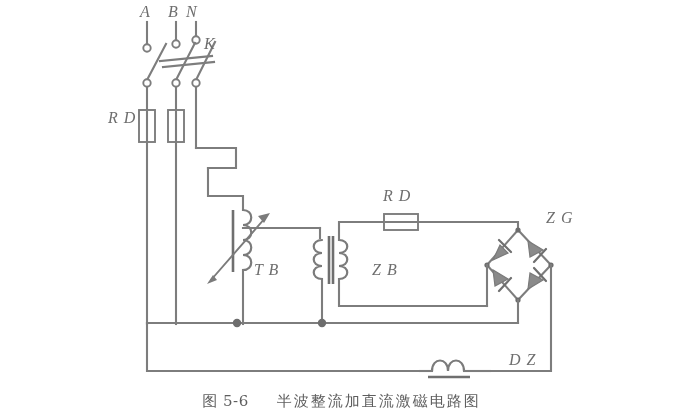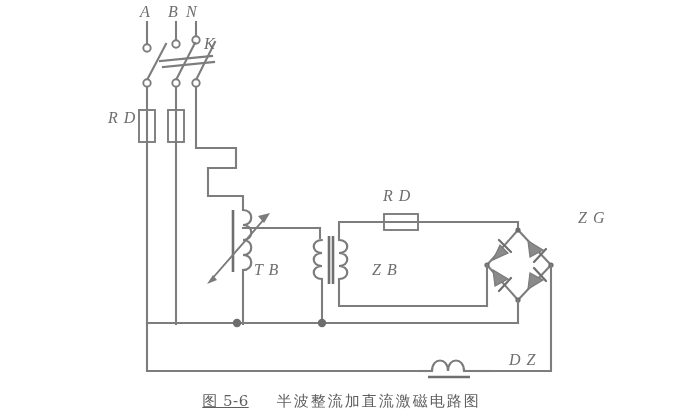--- a/index.html
+++ b/index.html
@@ -89,36 +89,36 @@
     line-height: 1;
   }
   .lbl-a  { left: 140px; top: 4px; }
   .lbl-b  { left: 168px; top: 4px; }
   .lbl-n  { left: 186px; top: 4px; }
   .lbl-k  { left: 204px; top: 36px; }
   .lbl-rd1 { left: 108px; top: 110px; }
   .lbl-rd2 { left: 383px; top: 188px; }
   .lbl-tb { left: 254px; top: 262px; }
   .lbl-zb { left: 372px; top: 262px; }
-  .lbl-zg { left: 578px; top: 210px; }
+  .lbl-zg { left: 546px; top: 210px; }
   .lbl-dz { left: 509px; top: 352px; }
   #caption {
     position: absolute;
     left: 0;
     top: 392px;
     width: 683px;
     text-align: center;
     color: #5e5e5e;
     font-family: "DejaVu Serif", "Liberation Serif", serif;
     font-style: normal;
     font-size: 15px;
     letter-spacing: 1.5px;
     white-space: nowrap;
   }
-  #caption .cap-num { letter-spacing: 0.5px; text-decoration: underline; }
+  #caption .cap-num { letter-spacing: 0.5px; }
   #caption .cap-title { margin-left: 28px; letter-spacing: 2px; }
 </style>
 </head>
 <body>
 
 <div id="figure-root">
 
   <svg id="circuit-svg" viewBox="0 0 683 420">
 
     <g>

